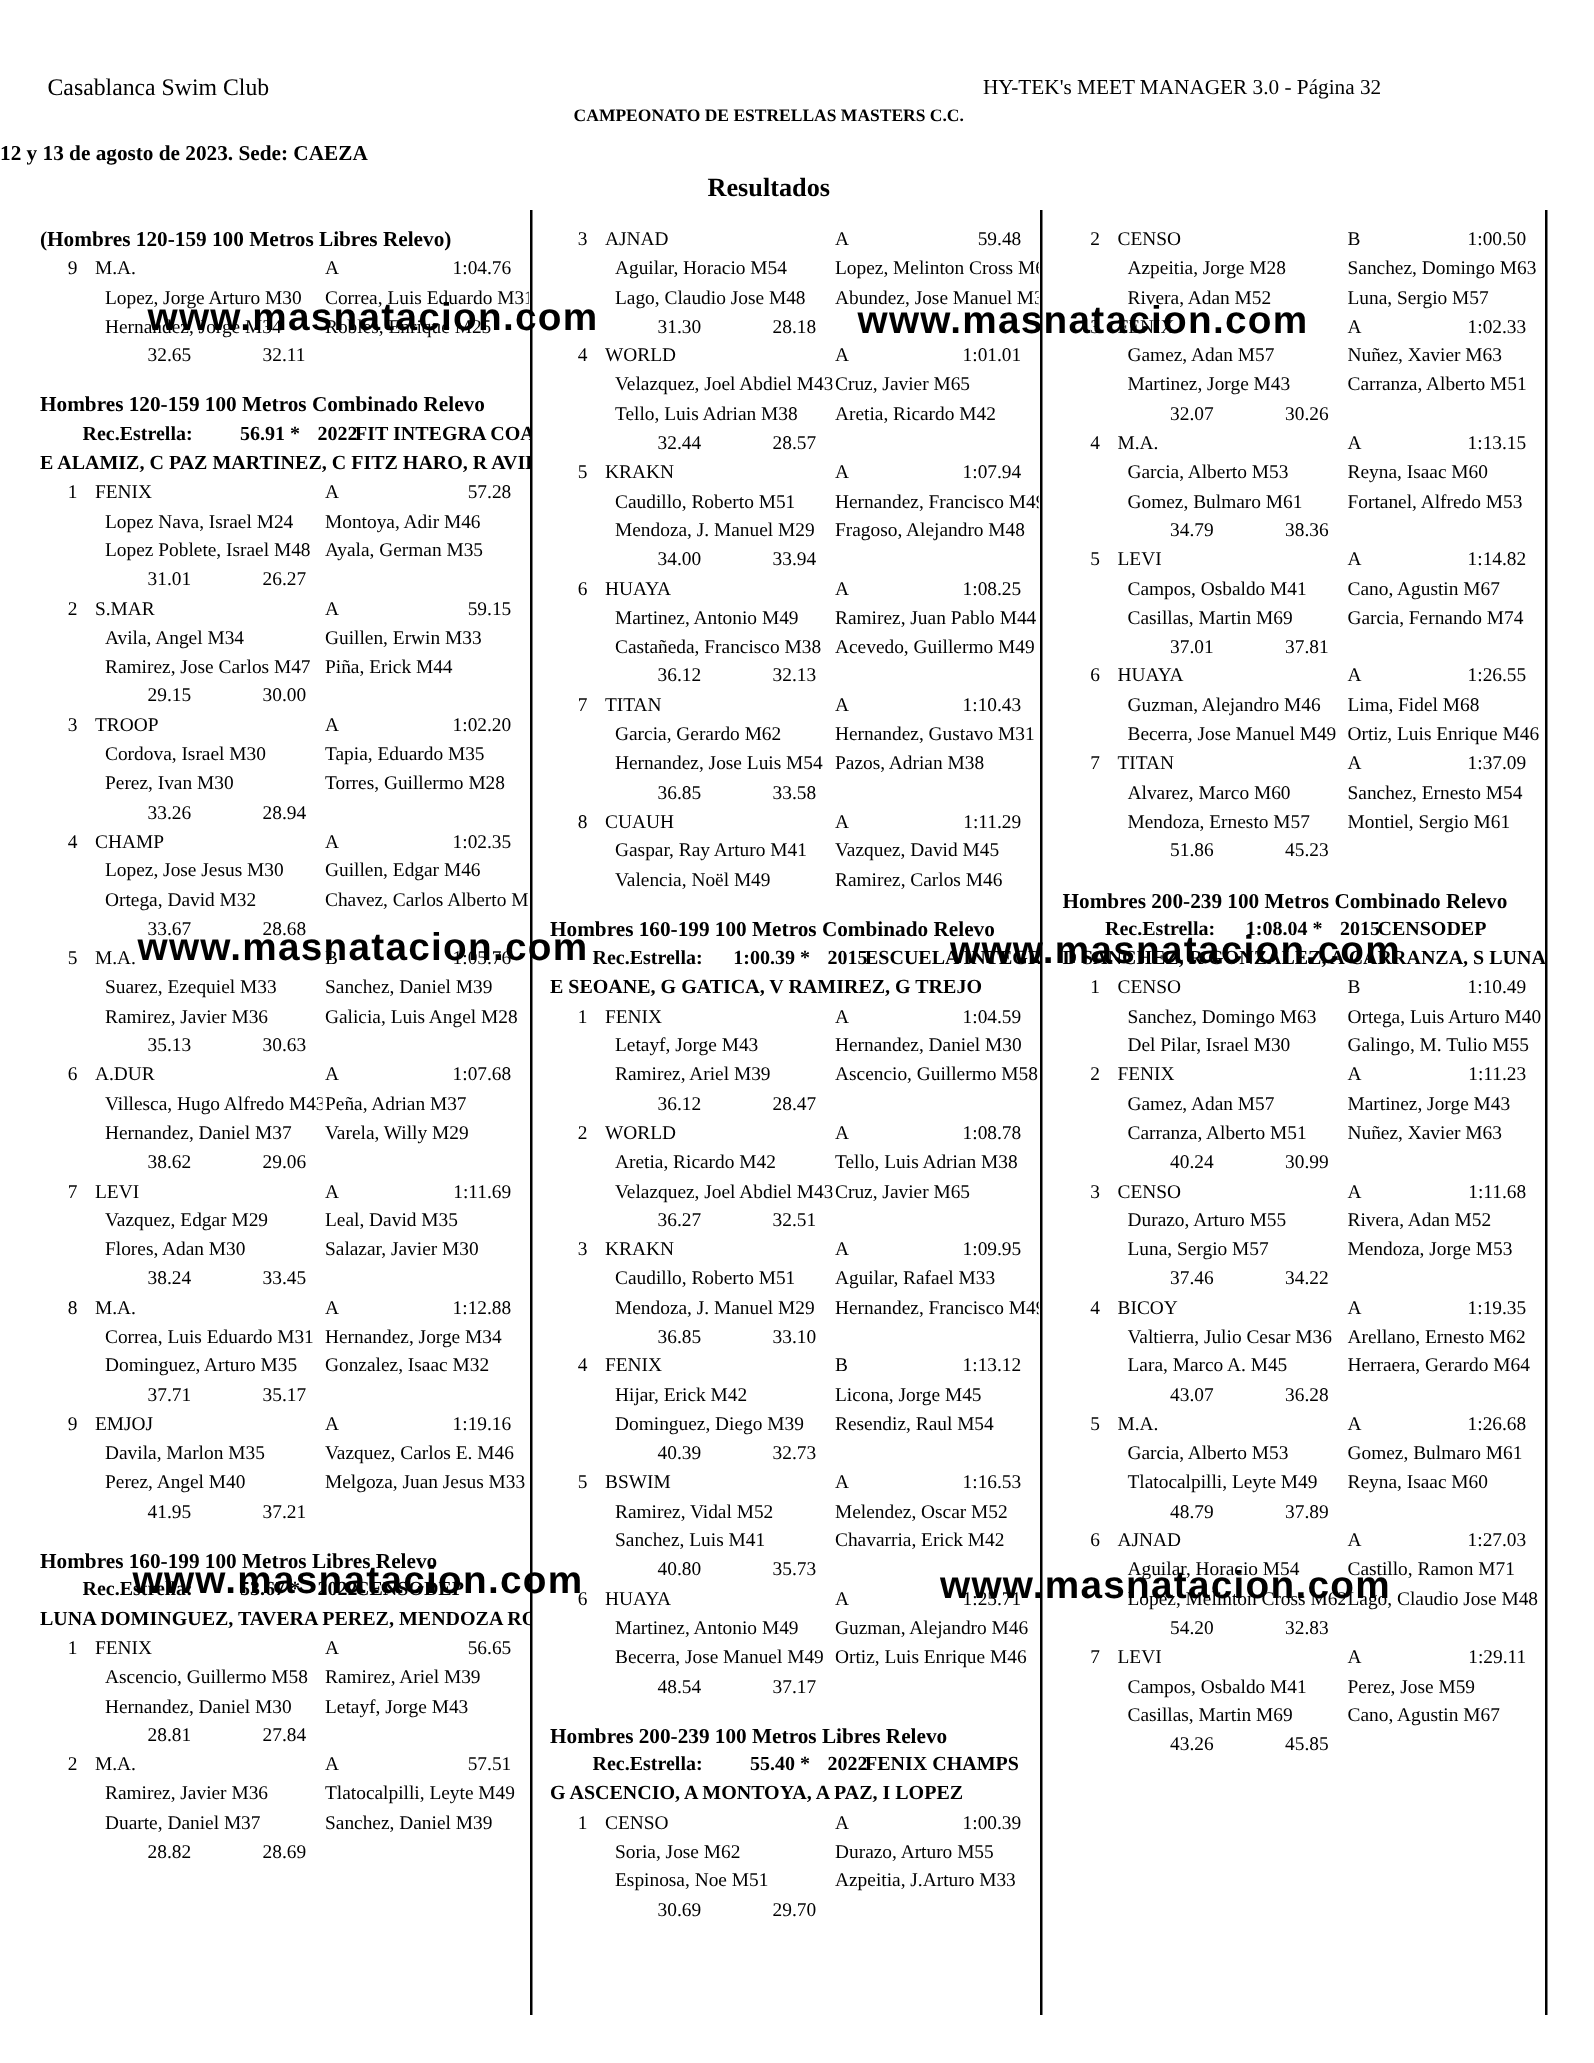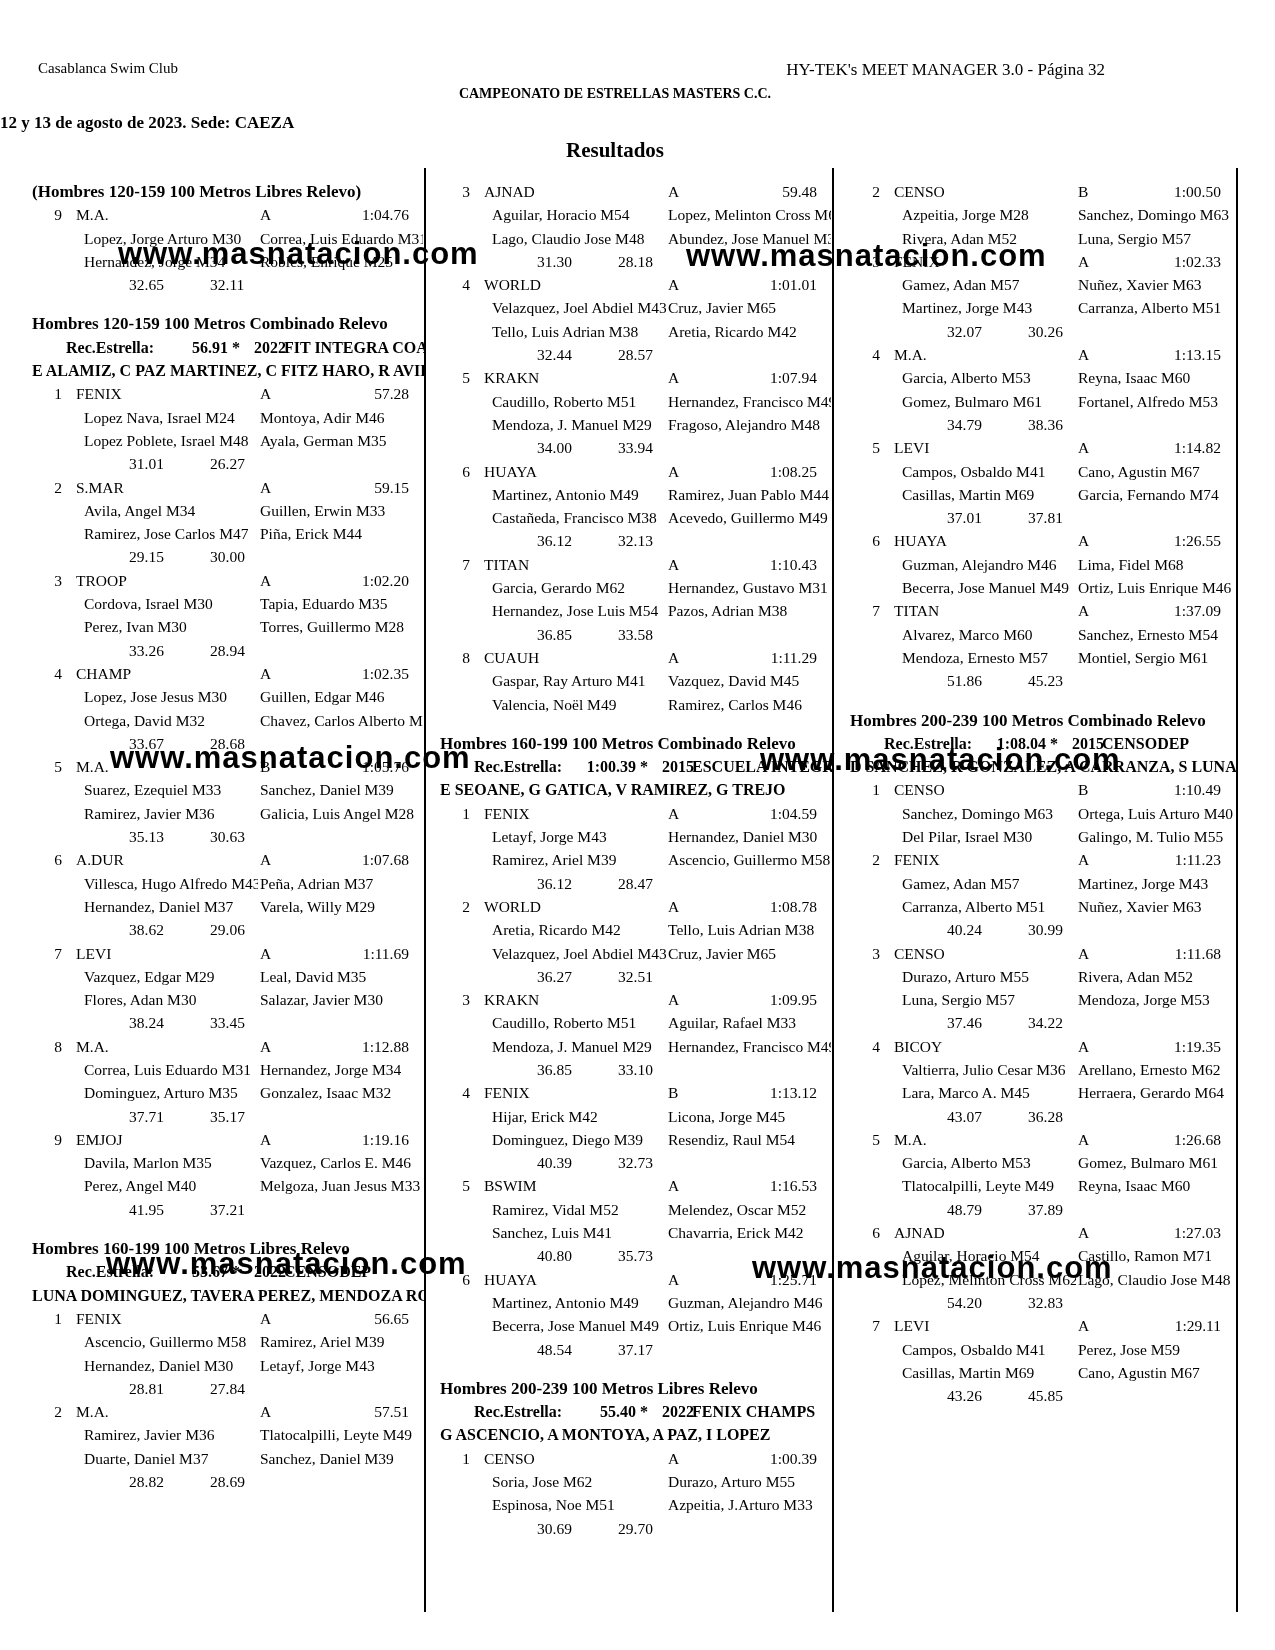--- a/index.html
+++ b/index.html
@@ -2,21 +2,21 @@
 <html><head>
 <meta charset="utf-8">
 <style>
   html,body{margin:0;padding:0;}
   body{
     width:1275px;height:1650px;position:relative;overflow:hidden;
     background:#ffffff;color:#000;
     font-family:"Liberation Serif","DejaVu Serif",serif;
   }
   
-  .club{position:absolute;left:38px;top:60px;font-size:15px;}
+  .club{position:absolute;left:38px;top:60px;font-size:19px;}
   .manager{position:absolute;right:170px;top:60px;font-size:17px;}
   .title{position:absolute;left:0;top:86px;width:1230px;text-align:center;font-weight:bold;font-size:14px;}
   .subtitle{position:absolute;left:0;top:113px;width:1230px;text-align:left;font-weight:bold;font-size:17px;}
   .section{position:absolute;left:0;top:138px;width:1230px;text-align:center;font-weight:bold;font-size:21px;}
   
   .wm{
     position:absolute;z-index:0;color:#000000;
     font-family:"Liberation Sans","DejaVu Sans",sans-serif;
     font-weight:bold;font-size:31px;letter-spacing:1px;white-space:nowrap;
   }
@@ -40,21 +40,21 @@
   .rec .rvalue{left:116px;width:92px;text-align:right;font-weight:bold;font-size:16px;}
   .rec .ryear{left:222px;font-weight:bold;font-size:16px;}
   .rec .rteam{left:252px;font-weight:bold;font-size:16px;}
   .evh{margin-top:16px;}
   .rank{left:10px;width:20px;text-align:right;}
   .team{left:44px;}
   .letter{left:228px;}
   .time{right:16px;}
   .sw1{left:52px;width:174px;overflow:hidden;}
   .sw2{left:228px;right:2px;overflow:hidden;}
-  .sp1{left:97px;}
+  .sp1{left:86px;}
   .sp2{left:178px;}
 </style>
 </head>
 <body>
 
 <div class="wm wm1">www.masnatacion.com</div>
 <div class="wm wm2">www.masnatacion.com</div>
 <div class="wm wm3">www.masnatacion.com</div>
 <div class="wm wm4">www.masnatacion.com</div>
 <div class="wm wm5">www.masnatacion.com</div>

